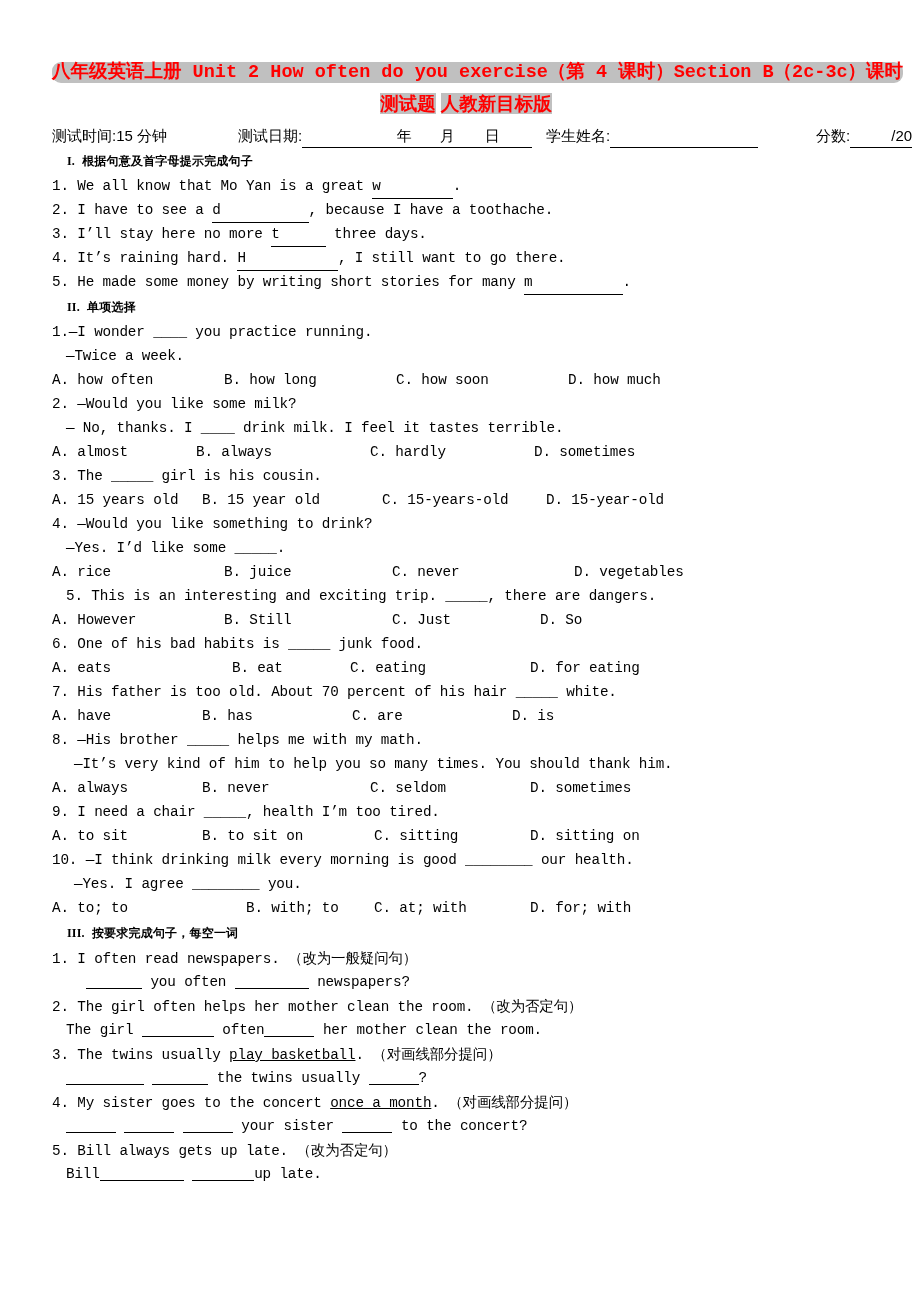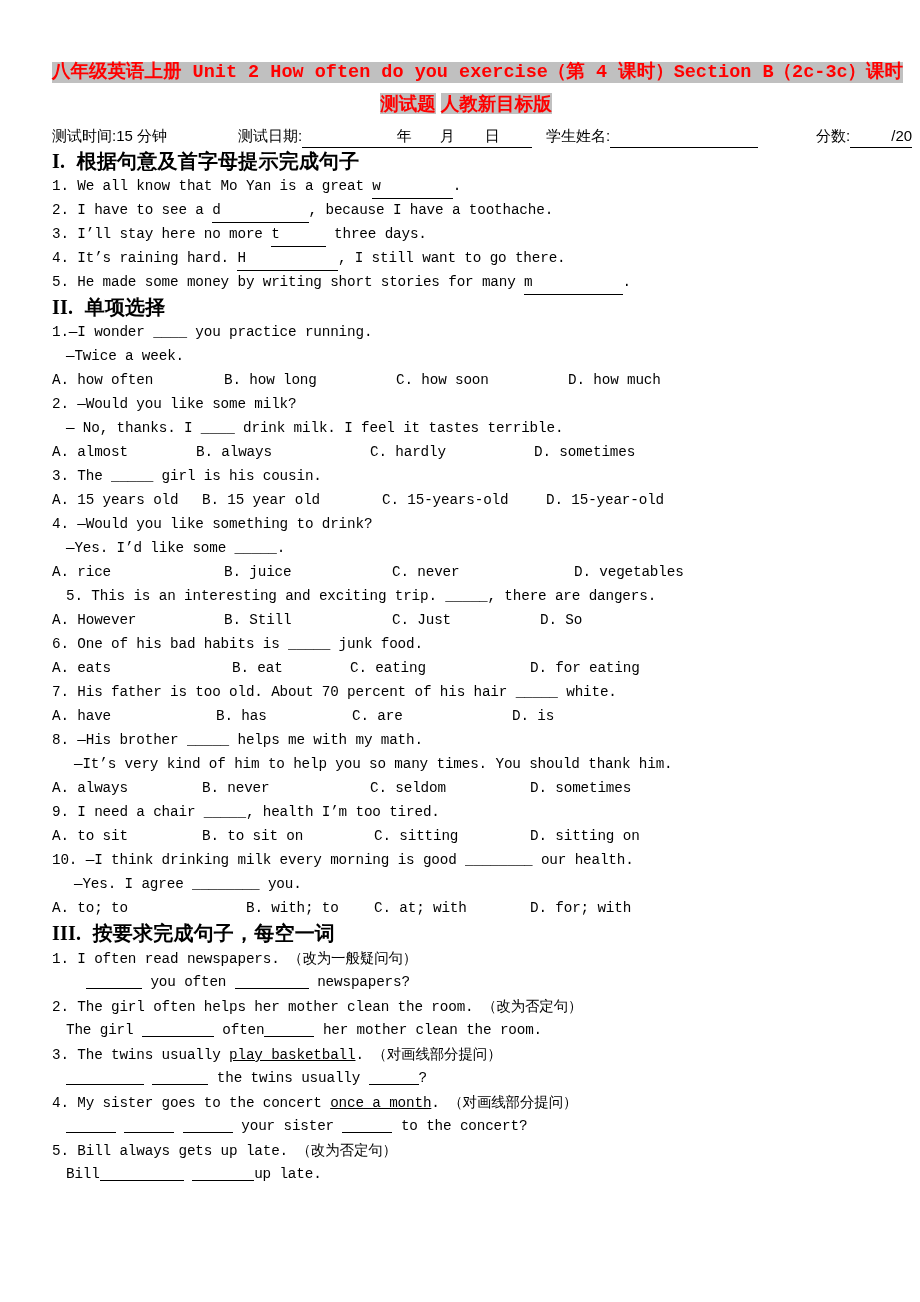--- a/index.html
+++ b/index.html
@@ -37,20 +37,21 @@
     font-family: "Liberation Mono", "DejaVu Sans Mono", monospace;
     font-size: 18.5px;
     line-height: 30px;
     color: #ff0000;
     font-weight: bold;
     white-space: nowrap;
     letter-spacing: 0px;
   }
   .title-line1 .hl {
     background: #c0c0c0;
+    border-radius: 9px;
   }
   .title-line2 {
     text-align: center;
     font-size: 18.5px;
     line-height: 32px;
     color: #ff0000;
     font-weight: bold;
     font-family: "Liberation Sans", "DejaVu Sans", sans-serif;
   }
   .title-line2 .hl {
@@ -71,26 +72,27 @@
     border-bottom: 1px solid #000;
     display: inline-block;
     text-align: center;
     vertical-align: bottom;
     line-height: 22px;
     height: 22px;
   }
 
   
   .sec-head {
-    font-size: 20px;
+    font-size: 12px;
     line-height: 25px;
     font-weight: bold;
     font-family: "Liberation Sans", "DejaVu Sans", sans-serif;
     letter-spacing: 0.2px;
     margin-top: 1px;
+    margin-left: 15px;
   }
   .sec-head .rn {
     font-family: "Liberation Serif", "DejaVu Serif", serif;
     font-weight: bold;
   }
 
   
   .ln {
     font-family: "Liberation Mono", "DejaVu Sans Mono", monospace;
     font-size: 14.3px;
@@ -212,21 +214,21 @@
     <div class="optrow indent2">
       <span class="opt" style="left:0px;">A. eats</span>
       <span class="opt" style="left:180px;">B. eat</span>
       <span class="opt" style="left:298px;">C. eating</span>
       <span class="opt" style="left:478px;">D. for eating</span>
     </div>
 
     <div class="ln"><span>7.</span> <span>His father is too old. About 70 percent of his hair _____ white.</span></div>
     <div class="optrow indent2">
       <span class="opt" style="left:0px;">A. have</span>
-      <span class="opt" style="left:164px;">B. has</span>
+      <span class="opt" style="left:150px;">B. has</span>
       <span class="opt" style="left:300px;">C. are</span>
       <span class="opt" style="left:460px;">D. is</span>
     </div>
 
     <div class="ln"><span>8.</span> <span>—His brother _____ helps me with my math.</span></div>
     <div class="ln indent2">—It’s very kind of him to help you so many times. You should thank him.</div>
     <div class="optrow indent2">
       <span class="opt" style="left:0px;">A. always</span>
       <span class="opt" style="left:150px;">B. never</span>
       <span class="opt" style="left:318px;">C. seldom</span>

